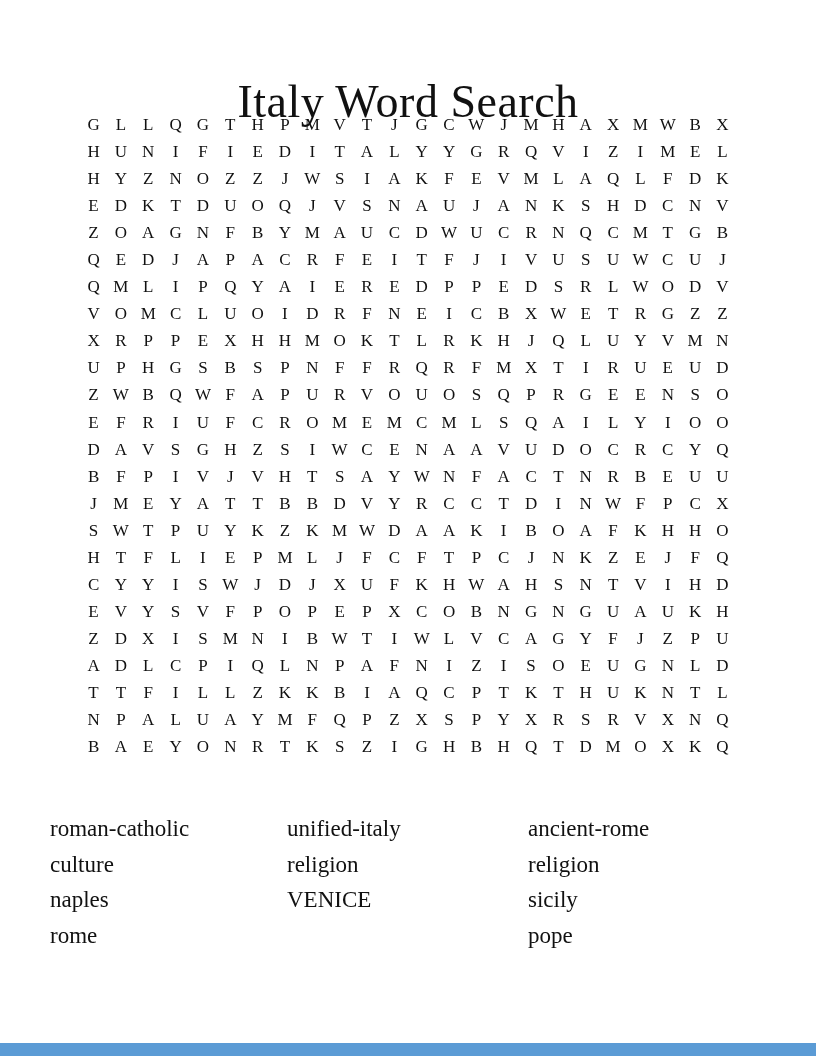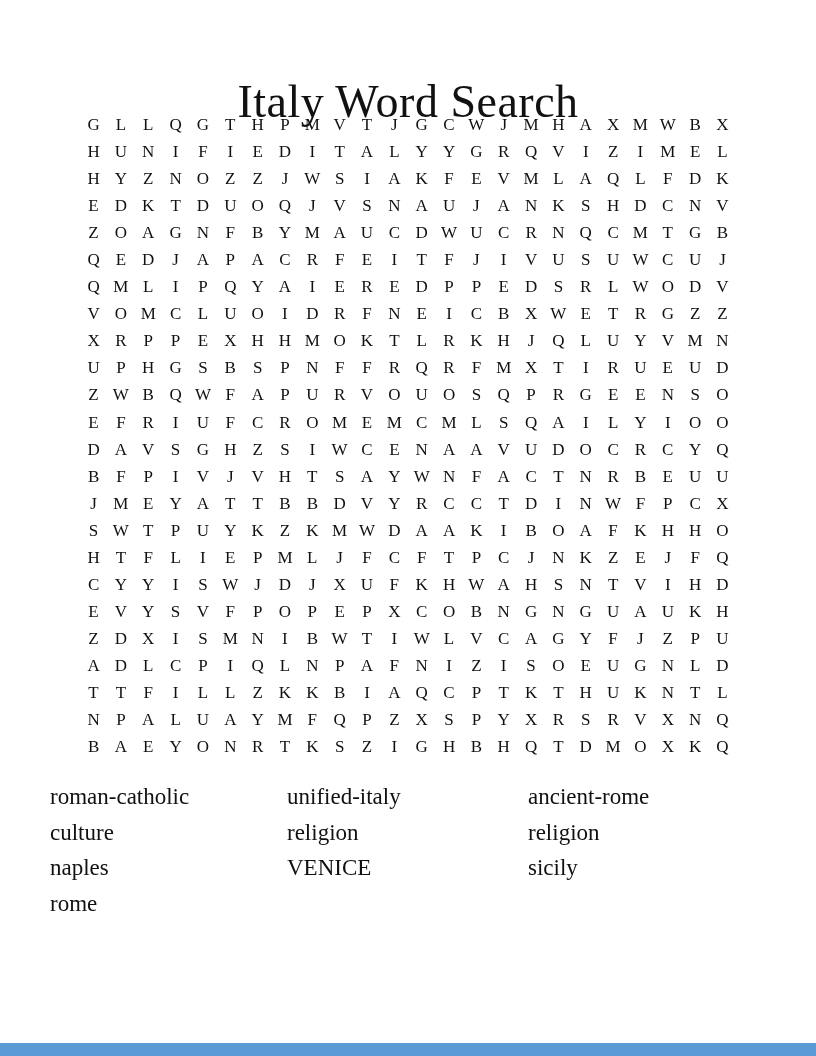--- a/index.html
+++ b/index.html
@@ -47,21 +47,21 @@
     line-height: 1;
   }
   .word-list {
     position: absolute;
     top: 779px;
     left: 50px;
     right: 40px;
     display: flex;
     align-items: flex-start;
   }
-  .word-col { flex: 0 0 auto; }
+  .word-col { flex: 0 0 auto; margin-top: 32px; }
   .word-col-1 { width: 237px; }
   .word-col-2 { width: 241px; }
   .word-col-3 { width: 240px; }
   .word {
     font-size: 23px;
     line-height: 35.6px;
     white-space: nowrap;
   }
   .footer-bar {
     position: absolute;
@@ -666,18 +666,19 @@
       </div>
     <div class="word-col word-col-2">
         <div class="word">unified-italy</div>
         <div class="word">religion</div>
         <div class="word">VENICE</div>
       </div>
     <div class="word-col word-col-3">
         <div class="word">ancient-rome</div>
         <div class="word">religion</div>
         <div class="word">sicily</div>
+        <div class="word">pope</div>
       </div>
   </div>
 
   <div class="footer-bar" style="background: rgb(91, 155, 213);"></div>
 
 </div>
 
 </body></html>

